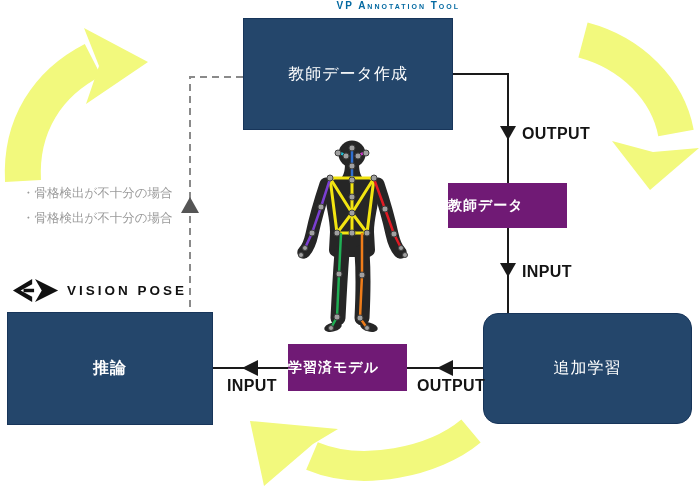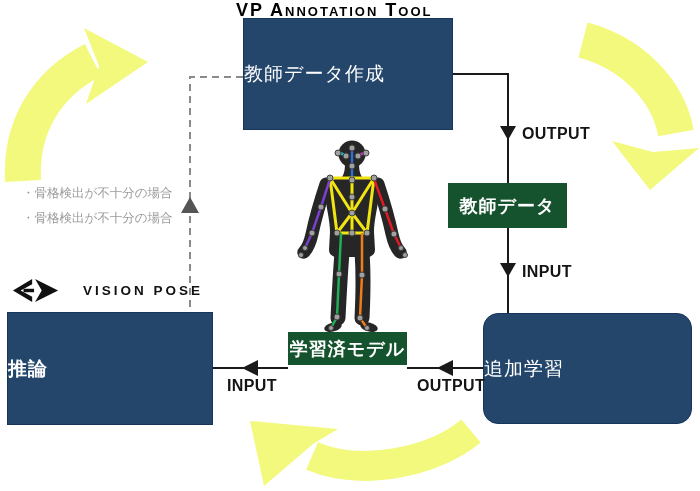--- a/index.html
+++ b/index.html
@@ -2,50 +2,50 @@
 <html><head>
 <meta charset="utf-8">
 <style>
   html,body{margin:0;padding:0;background:#fff;}
   #canvas{
     position:relative;width:700px;height:491px;background:#ffffff;
     font-family:"Liberation Sans","DejaVu Sans",sans-serif;overflow:hidden;
   }
   .abs{position:absolute;}
   #diagram-title{
-    left:236px;top:0px;width:224px;text-align:left;
-    font-size:18px;font-weight:bold;letter-spacing:2px;color:#000000;
+    left:236px;top:0px;width:224px;text-align:right;
+    font-size:10px;font-weight:bold;letter-spacing:2px;color:#0369a1;
     font-variant:small-caps;
   }
   .navy-box{
     background:#24466b;border:1px solid #17355a;color:#ffffff;
-    display:flex;align-items:center;justify-content:flex-start;
-    font-size:19px;font-weight:500;letter-spacing:1px;
+    display:flex;align-items:center;justify-content:center;
+    font-size:16px;font-weight:500;letter-spacing:1px;
   }
   .teal-box{
-    background:#14532d;color:#ffffff;
-    display:flex;align-items:center;justify-content:center;
-    font-size:18px;font-weight:600;letter-spacing:1px;
+    background:#701a75;color:#ffffff;
+    display:flex;align-items:center;
+    font-size:14px;font-weight:600;letter-spacing:1px;
   }
   #box-create{left:243px;top:18px;width:208px;height:110px;}
   #box-inference{left:7px;top:312px;width:204px;height:111px;font-weight:bold;}
   #box-training{left:483px;top:313px;width:207px;height:109px;border-radius:15px;}
   #box-teacher-data{left:448px;top:183px;width:119px;height:45px;}
-  #box-trained-model{left:288px;top:332px;width:119px;height:33px;}
+  #box-trained-model{left:288px;top:344px;width:119px;height:47px;}
   .io-label{
     font-size:16px;font-weight:bold;color:#141414;letter-spacing:0.4px;
   }
   #io-output-right{left:522px;top:125px;}
   #io-input-right{left:522px;top:263px;}
   #io-input-bottom{left:227px;top:377px;}
   #io-output-bottom{left:417px;top:377px;}
   #notes{
     left:22px;top:181px;font-size:12.5px;color:#9a9a9a;line-height:25px;
   }
-  #logo{left:12px;top:276px;display:flex;align-items:center;gap:16px;}
+  #logo{left:12px;top:276px;display:flex;align-items:center;}
   #logo-text{
     margin-left:7px;font-size:13.5px;font-weight:bold;color:#111;
     letter-spacing:3px;
   }
   svg{display:block;}
   #layer{left:0;top:0;}
 </style>
 </head>
 <body>
 

